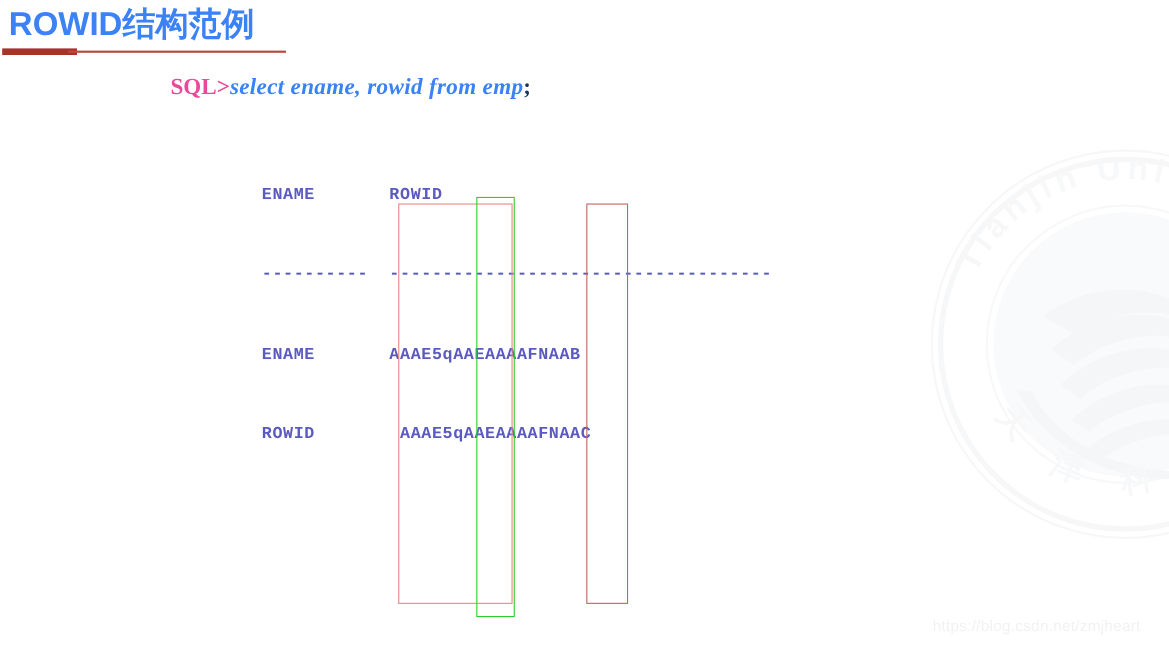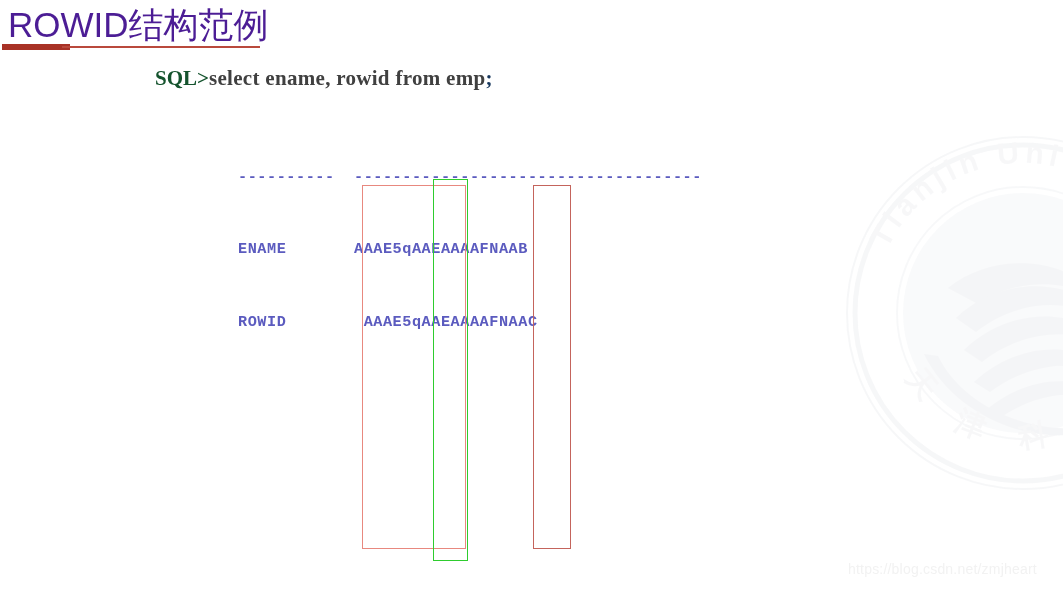--- a/index.html
+++ b/index.html
@@ -26,23 +26,23 @@
     pointer-events: none;
     z-index: 0;
   }
 
   
   #slide-title {
     position: absolute;
     left: 8px;
     top: 2px;
     font-family: "Liberation Sans", sans-serif;
-    font-size: 35px;
-    font-weight: normal;
-    color: #4c1d95;
+    font-size: 30px;
+    font-weight: bold;
+    color: #3b82f6;
     letter-spacing: 0px;
     white-space: nowrap;
     z-index: 3;
   }
   #title-rule {
     position: absolute;
     left: 2px;
     top: 44px;
     width: 258px;
     height: 6px;
@@ -70,25 +70,26 @@
     position: absolute;
     left: 155px;
     top: 66px;
     white-space: nowrap;
     z-index: 3;
     font-family: "Liberation Serif", serif;
     font-size: 21px;
     font-weight: bold;
   }
   #sql-prompt-line .prompt-label {
-    color: #14532d;
+    color: #ec4899;
     font-style: normal;
   }
   #sql-prompt-line .prompt-stmt {
-    color: #404040;
+    color: #3b82f6;
+    font-style: italic;
     letter-spacing: 0.3px;
   }
   #sql-prompt-line .prompt-semi {
     color: #16365c;
     font-style: normal;
   }
 
   
   #terminal-capture {
     position: absolute;
@@ -180,20 +181,21 @@
 
 <div id="slide-title">ROWID结构范例</div>
 <div id="title-rule">
   <div class="rule-thick"></div>
   <div class="rule-thin"></div>
 </div>
 
 <div id="sql-prompt-line"><span class="prompt-label">SQL&gt;</span><span class="prompt-stmt">select ename, rowid  from  emp</span><span class="prompt-semi">;</span></div>
 
 <div id="terminal-capture">
+  <div class="tline">ENAME       ROWID</div>
   <div class="tline">----------  ------------------------------------</div>
   <div class="tline">ENAME       AAAE5qAAEAAAAFNAAB</div>
   <div class="tline">ROWID        AAAE5qAAEAAAAFNAAC</div>
   
   
   
   
   
   
   

